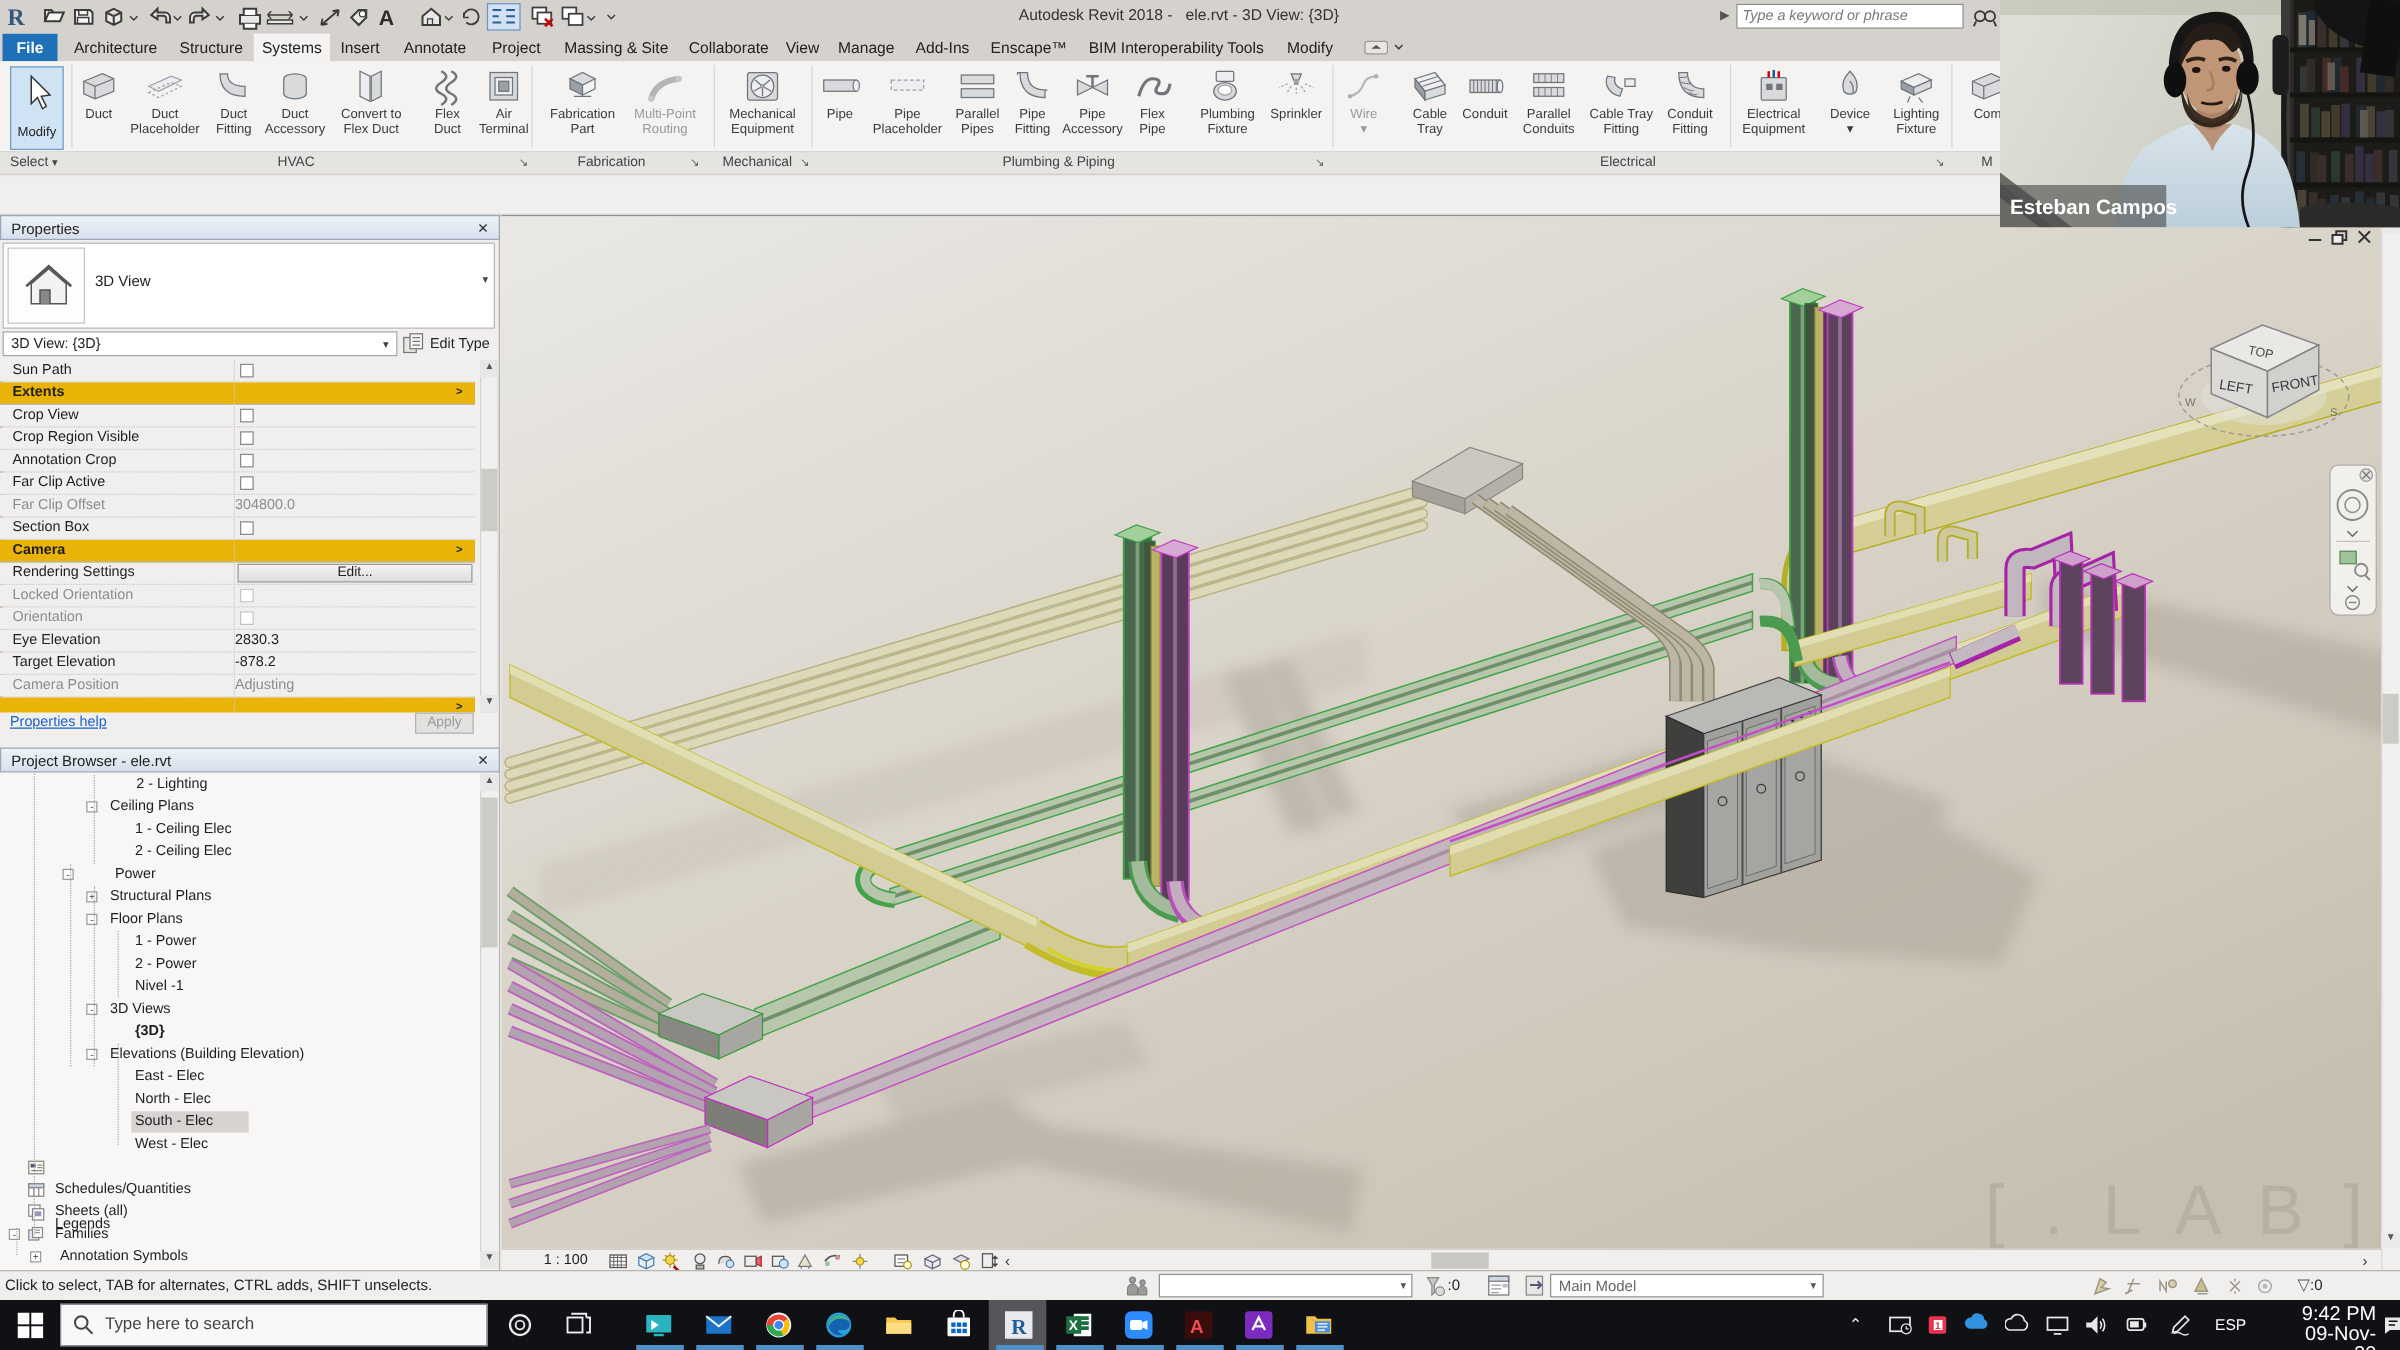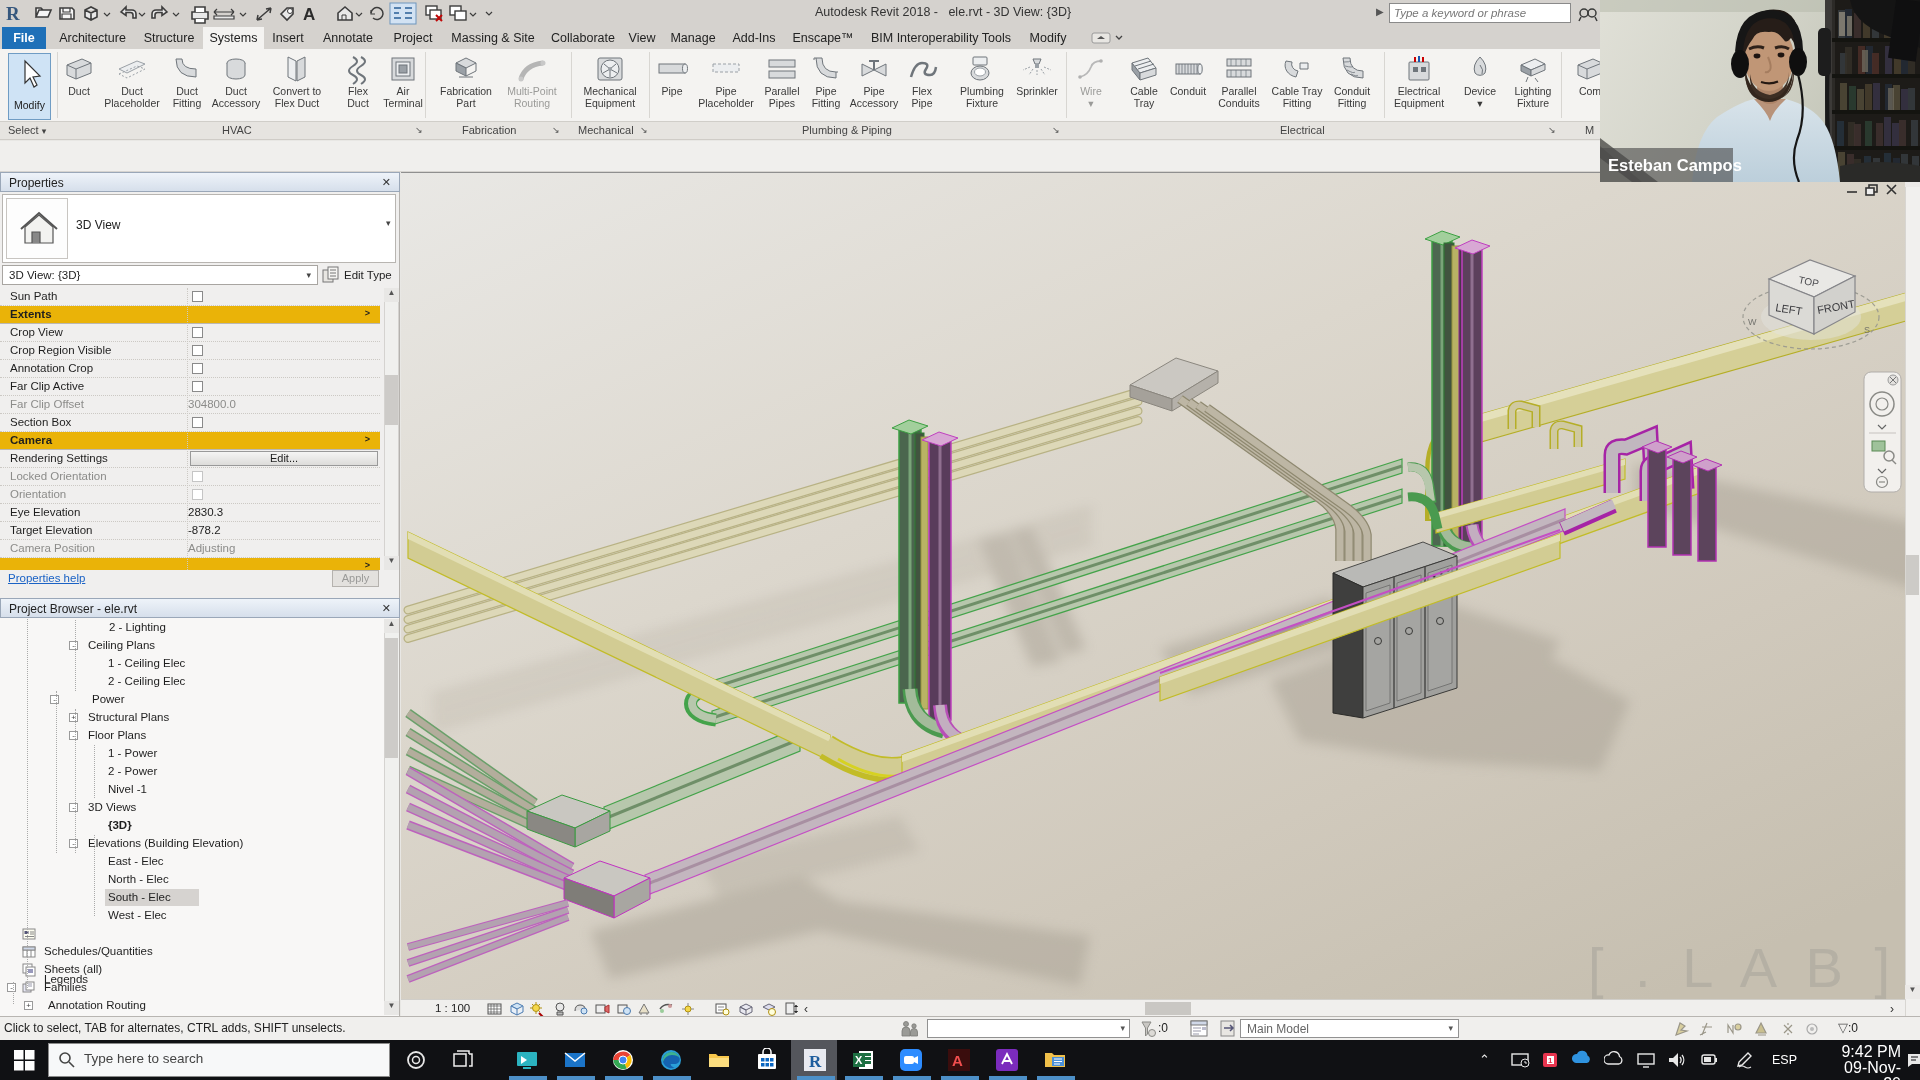--- a/index.html
+++ b/index.html
@@ -435,21 +435,21 @@
       <div class="texp" style="left:7px;top:4px;">-</div>
       <svg class="abs" style="left:22px;top:2px" width="14" height="14">
         <rect x="1" y="3" width="8" height="8" fill="#e8e8f5" stroke="#888"></rect>
         <rect x="4" y="1" width="8" height="8" fill="#fff" stroke="#888"></rect>
         <path d="M6 3 h4 M6 5 h4" stroke="#99a" stroke-width="1"></path>
       </svg>
       <span class="abs" style="left:44px;top:2px;">Families</span>
     </div>
 <div class="trow" style="top:399px;">
       <div class="texp" style="left:24px;top:4px;">+</div>
-      <span class="abs" style="left:48px;top:2px;">Annotation Routing</span>
+      <span class="abs" style="left:48px;top:2px;">Annotation Symbols</span>
     </div>
 <div class="abs" style="left:27px;top:21px;width:1px;height:369px;border-left:1px dotted #aaa;"></div>
 <div class="abs" style="left:56px;top:93px;width:1px;height:162px;border-left:1px dotted #aaa;"></div>
 <div class="abs" style="left:75px;top:22px;width:1px;height:71px;border-left:1px dotted #aaa;"></div>
 <div class="abs" style="left:75px;top:111px;width:1px;height:144px;border-left:1px dotted #aaa;"></div>
 <div class="abs" style="left:94px;top:147px;width:1px;height:53px;border-left:1px dotted #aaa;"></div>
 <div class="abs" style="left:94px;top:237px;width:1px;height:81px;border-left:1px dotted #aaa;"></div>
 <div class="abs" style="left:13px;top:384px;width:1px;height:22px;border-left:1px dotted #aaa;"></div>
 <div class="abs" style="left:384px;top:21px;width:15px;height:396px;background:#f0f0ee;border-left:1px solid #d5d3d0;"></div>
 <div class="abs" style="left:384px;top:21px;width:15px;height:14px;background:#e8e7e5;text-align:center;font-size:8px;color:#555;">▲</div>

